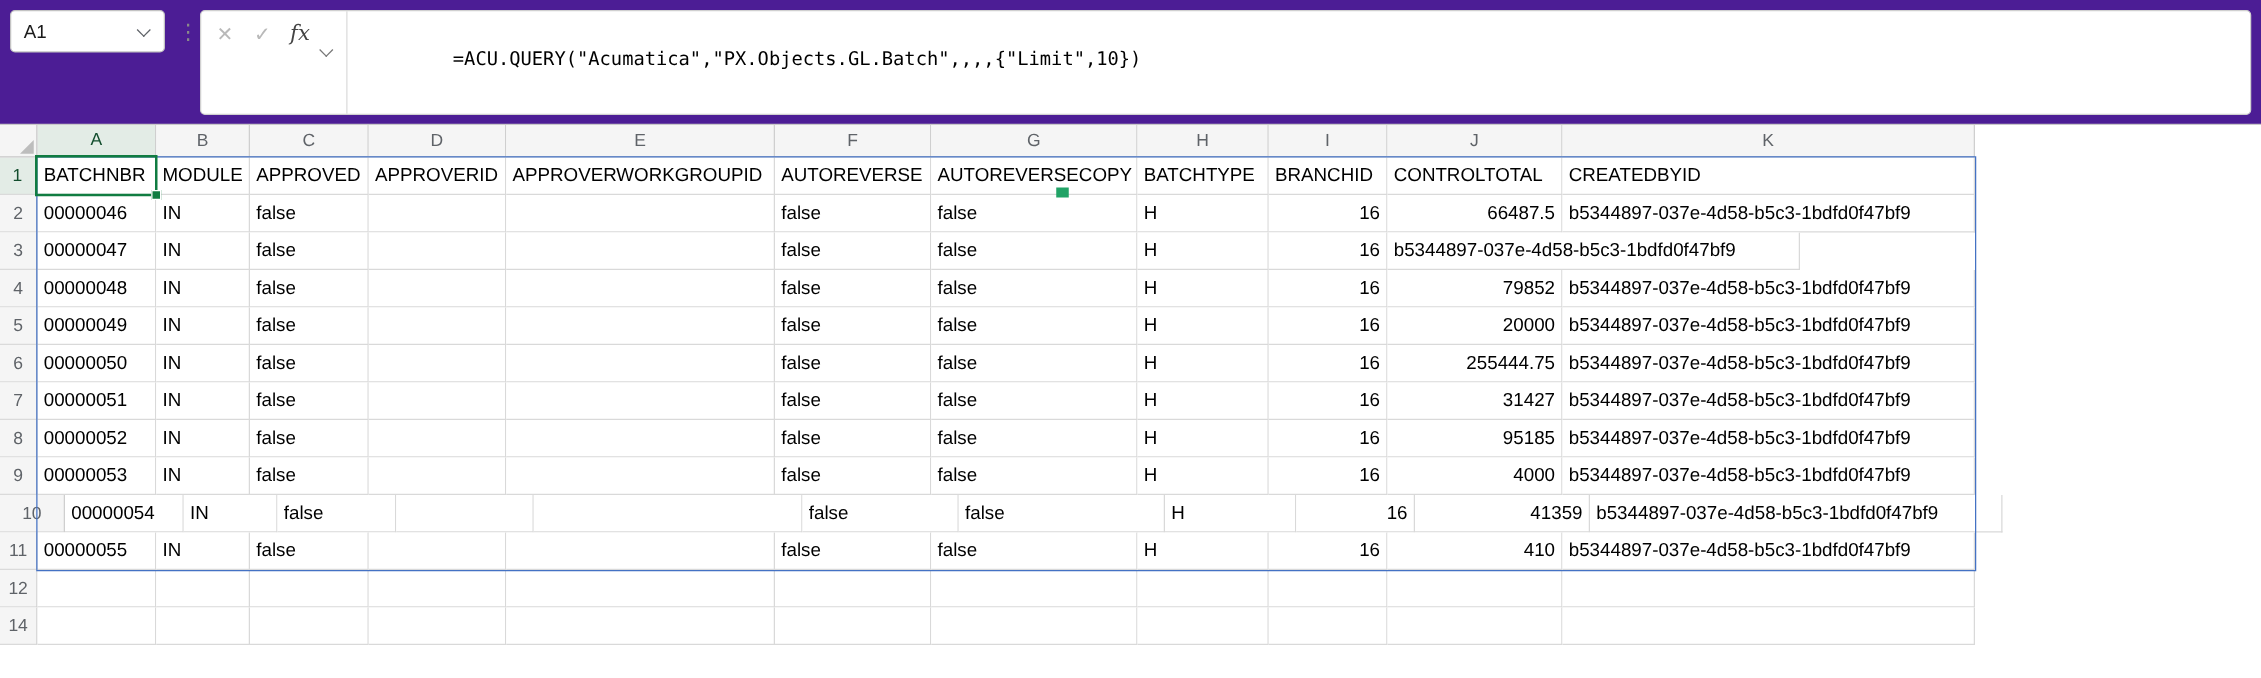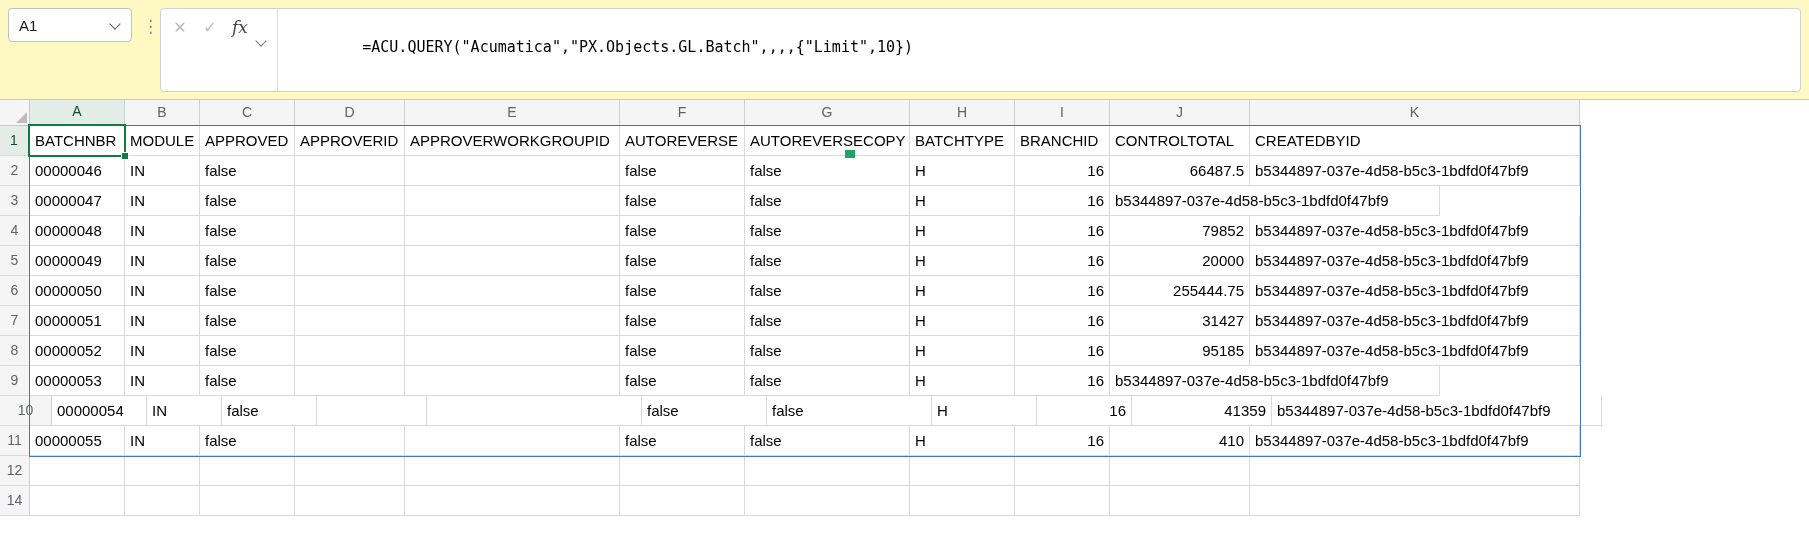--- a/index.html
+++ b/index.html
@@ -7,21 +7,21 @@
   body {
     width:1809px; height:542px; overflow:hidden;
     font-family:"Liberation Sans",sans-serif;
     background:#ffffff;
   }
   .app { position:relative; width:1809px; height:542px; background:#fff; }
 
   
   .topbar {
     position:absolute; left:0; top:0; width:1809px; height:100px;
-    background:#fef9c3; border-bottom:1px solid #c9c9c9;
+    background:#4c1d95; border-bottom:1px solid #c9c9c9;
   }
   .name-box {
     position:absolute; left:8px; top:8px; width:124px; height:34px;
     background:#fff; border:1px solid #c3c3c3; border-radius:4px;
     display:flex; align-items:center; cursor:default;
   }
   .name-box .val { flex:1; padding-left:10px; font-size:15px; color:#1a1a1a; }
   .chev {
     width:8px; height:8px; border-right:1.6px solid #5f6368; border-bottom:1.6px solid #5f6368;
     transform:rotate(45deg); display:inline-block; margin:-3px 12px 0 0;
@@ -249,20 +249,21 @@
         <div class="row-hdr" style="width:30px;height:30px">9</div>
         <div class="cell" style="width:95px;height:30px">00000053</div>
         <div class="cell" style="width:75px;height:30px">IN</div>
         <div class="cell" style="width:95px;height:30px">false</div>
         <div class="cell" style="width:110px;height:30px"></div>
         <div class="cell" style="width:215px;height:30px"></div>
         <div class="cell" style="width:125px;height:30px">false</div>
         <div class="cell" style="width:165px;height:30px">false</div>
         <div class="cell" style="width:105px;height:30px">H</div>
         <div class="cell num" style="width:95px;height:30px">16</div>
+        <div class="cell num" style="width:140px;height:30px">4000</div>
         <div class="cell" style="width:330px;height:30px">b5344897-037e-4d58-b5c3-1bdfd0f47bf9</div>
       </div>
       <div class="grid-row">
         <div class="row-hdr" style="width:52px;height:30px">10</div>
         <div class="cell" style="width:95px;height:30px">00000054</div>
         <div class="cell" style="width:75px;height:30px">IN</div>
         <div class="cell" style="width:95px;height:30px">false</div>
         <div class="cell" style="width:110px;height:30px"></div>
         <div class="cell" style="width:215px;height:30px"></div>
         <div class="cell" style="width:125px;height:30px">false</div>

